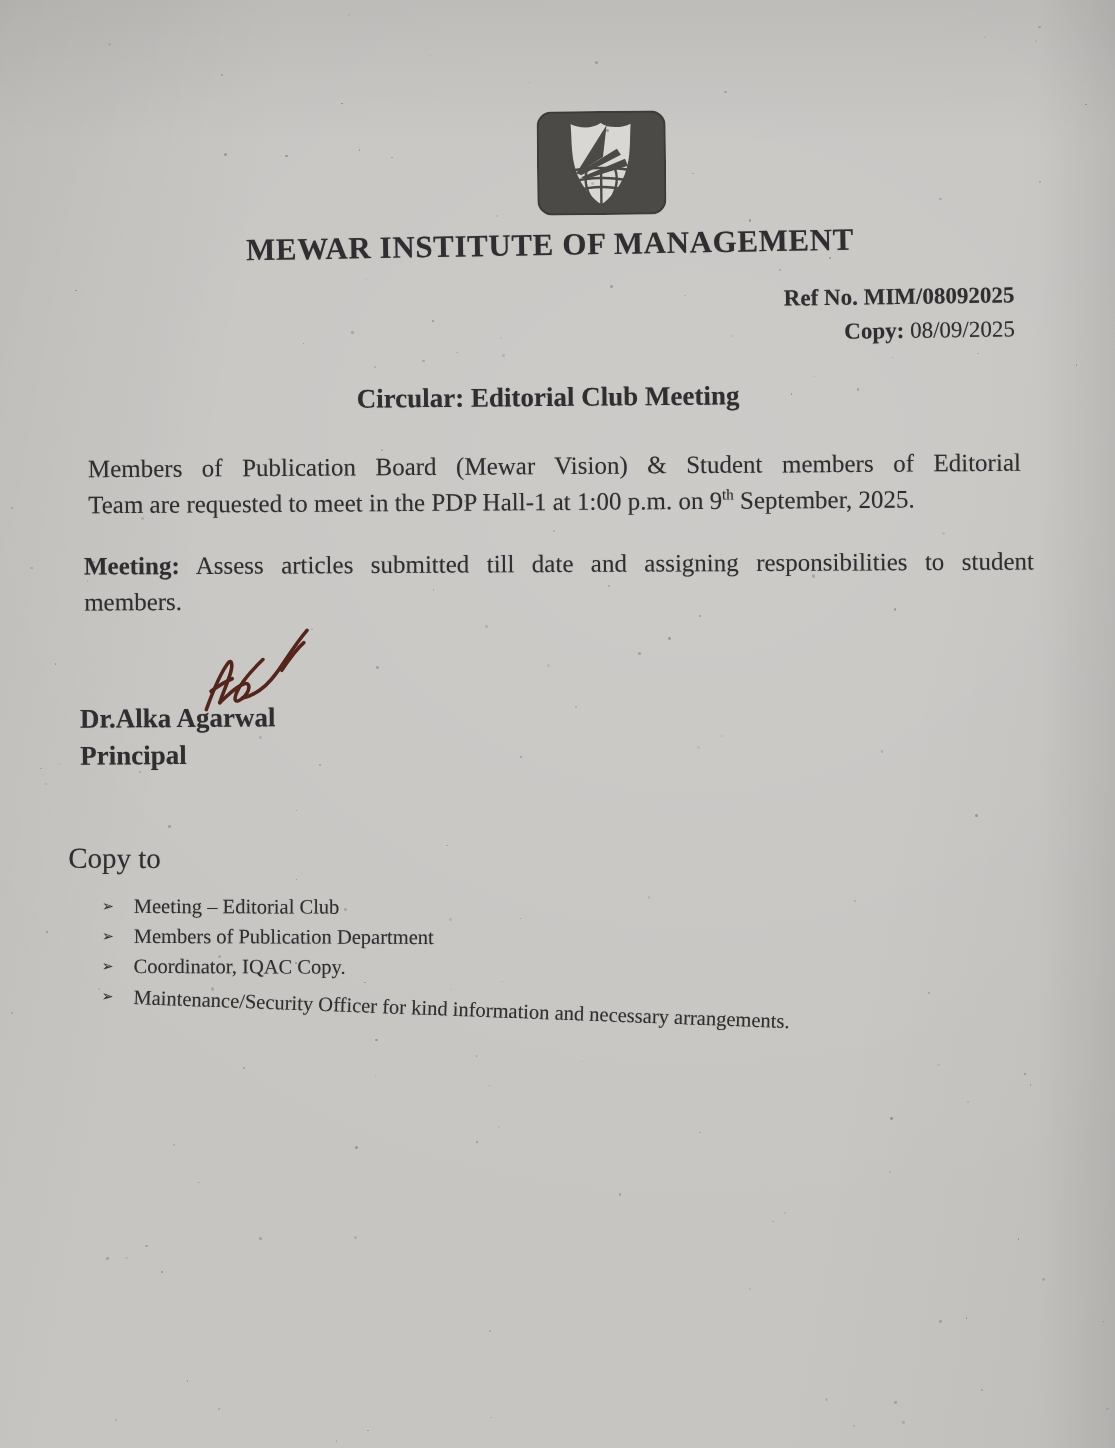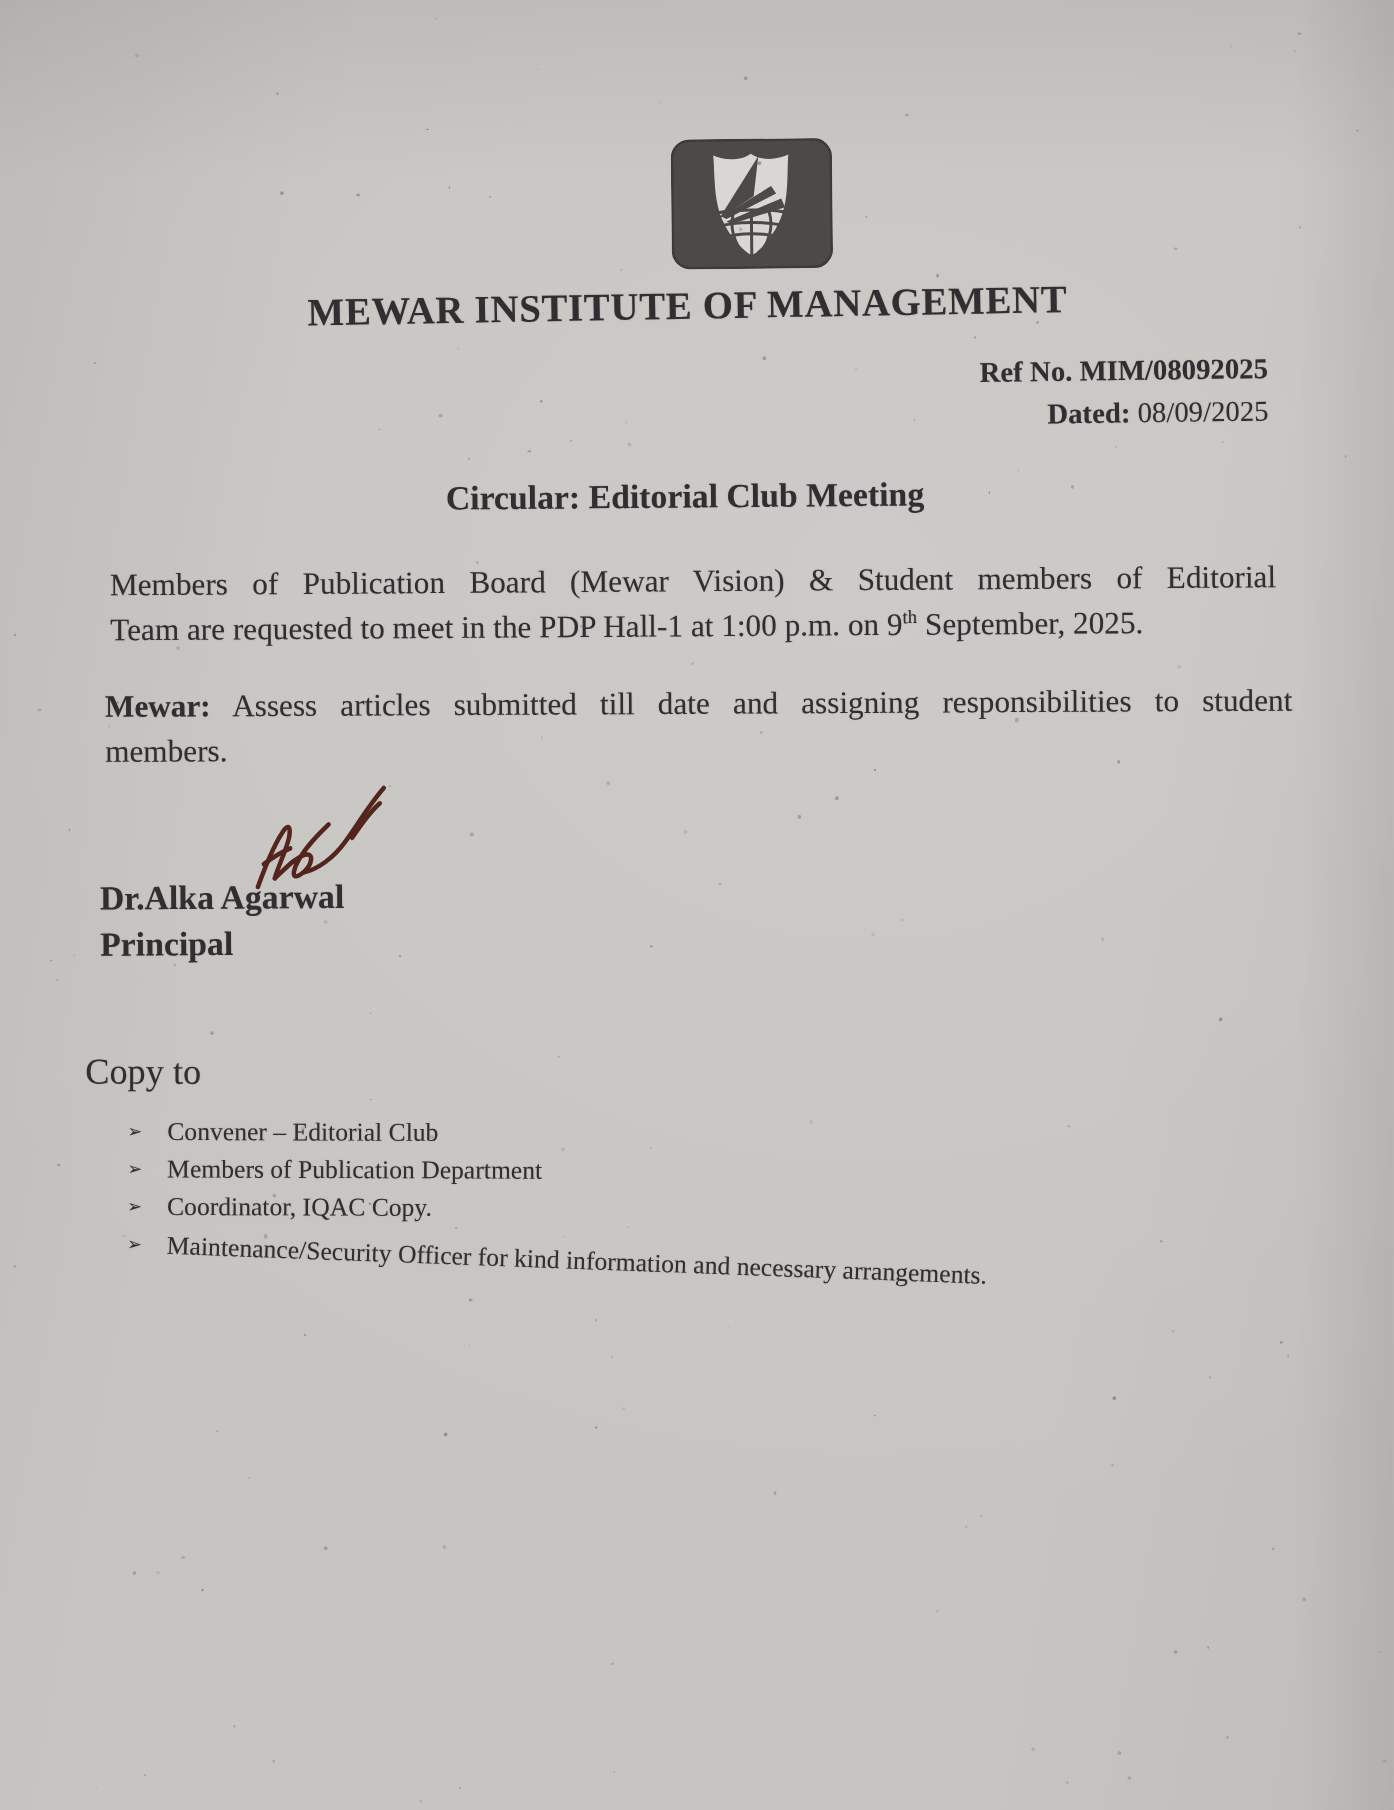--- a/index.html
+++ b/index.html
@@ -83,34 +83,34 @@
 </div>
 
 <div class="abs institute ink">MEWAR INSTITUTE OF MANAGEMENT</div>
 
 <div class="abs refblock ink">
   <div>
     <span class="b">Ref No.</span>
     <span class="b">MIM/08092025</span>
   </div>
   <div>
-    <span class="b">Dated:</span>
+    <span class="b">Copy:</span>
     <span class="val">08/09/2025</span>
   </div>
 </div>
 
 <div class="abs circular-heading ink">Circular: Editorial Club Meeting</div>
 
 <div class="abs body-par ink">
   <div class="just">Members of Publication Board (Mewar Vision) &amp; Student members of Editorial</div>
   <div><span>Team are requested to meet in the PDP Hall-1 at 1:00 p.m. on 9</span><sup>th</sup><span> September, 2025.</span></div>
 </div>
 
 <div class="abs agenda-par ink">
-  <div class="just"><span class="lbl">Mewar:</span><span> Assess articles submitted till date and assigning responsibilities to student</span></div>
+  <div class="just"><span class="lbl">Meeting:</span><span> Assess articles submitted till date and assigning responsibilities to student</span></div>
   <div>members.</div>
 </div>
 
 <div class="abs signature">
   <svg width="138" height="98" viewBox="0 0 138 98">
     <g stroke="#53251c" fill="none" stroke-width="3.6" stroke-linecap="round" stroke-linejoin="round">
       <path d="M16,80 C24,62 33,44 41,35 C45,31 46,37 42,47 C38,57 32,68 30,74"></path>
       <path d="M22,62 C30,57 38,53 44,51"></path>
       <path d="M30,74 C40,66 47,59 55,57 C63,55 61,65 53,71 C47,75 43,75 47,66 C53,54 64,44 76,34"></path>
       <path d="M53,71 C65,69 78,61 88,49 C98,37 110,20 122,8"></path>
@@ -122,21 +122,21 @@
 <div class="abs signatory ink">
   <div>Dr.Alka Agarwal</div>
   <div>Principal</div>
 </div>
 
 <div class="abs copy-block ink">
   <div class="copy-heading">Copy to</div>
   <div class="copy-list">
     <div class="copy-item">
       <span class="arrow">➢</span>
-      <span>Convener – Editorial Club</span>
+      <span>Meeting – Editorial Club</span>
     </div>
     <div class="copy-item">
       <span class="arrow">➢</span>
       <span>Members of Publication Department</span>
     </div>
     <div class="copy-item">
       <span class="arrow">➢</span>
       <span>Coordinator, IQAC Copy.</span>
     </div>
     <div class="copy-item skewed">

